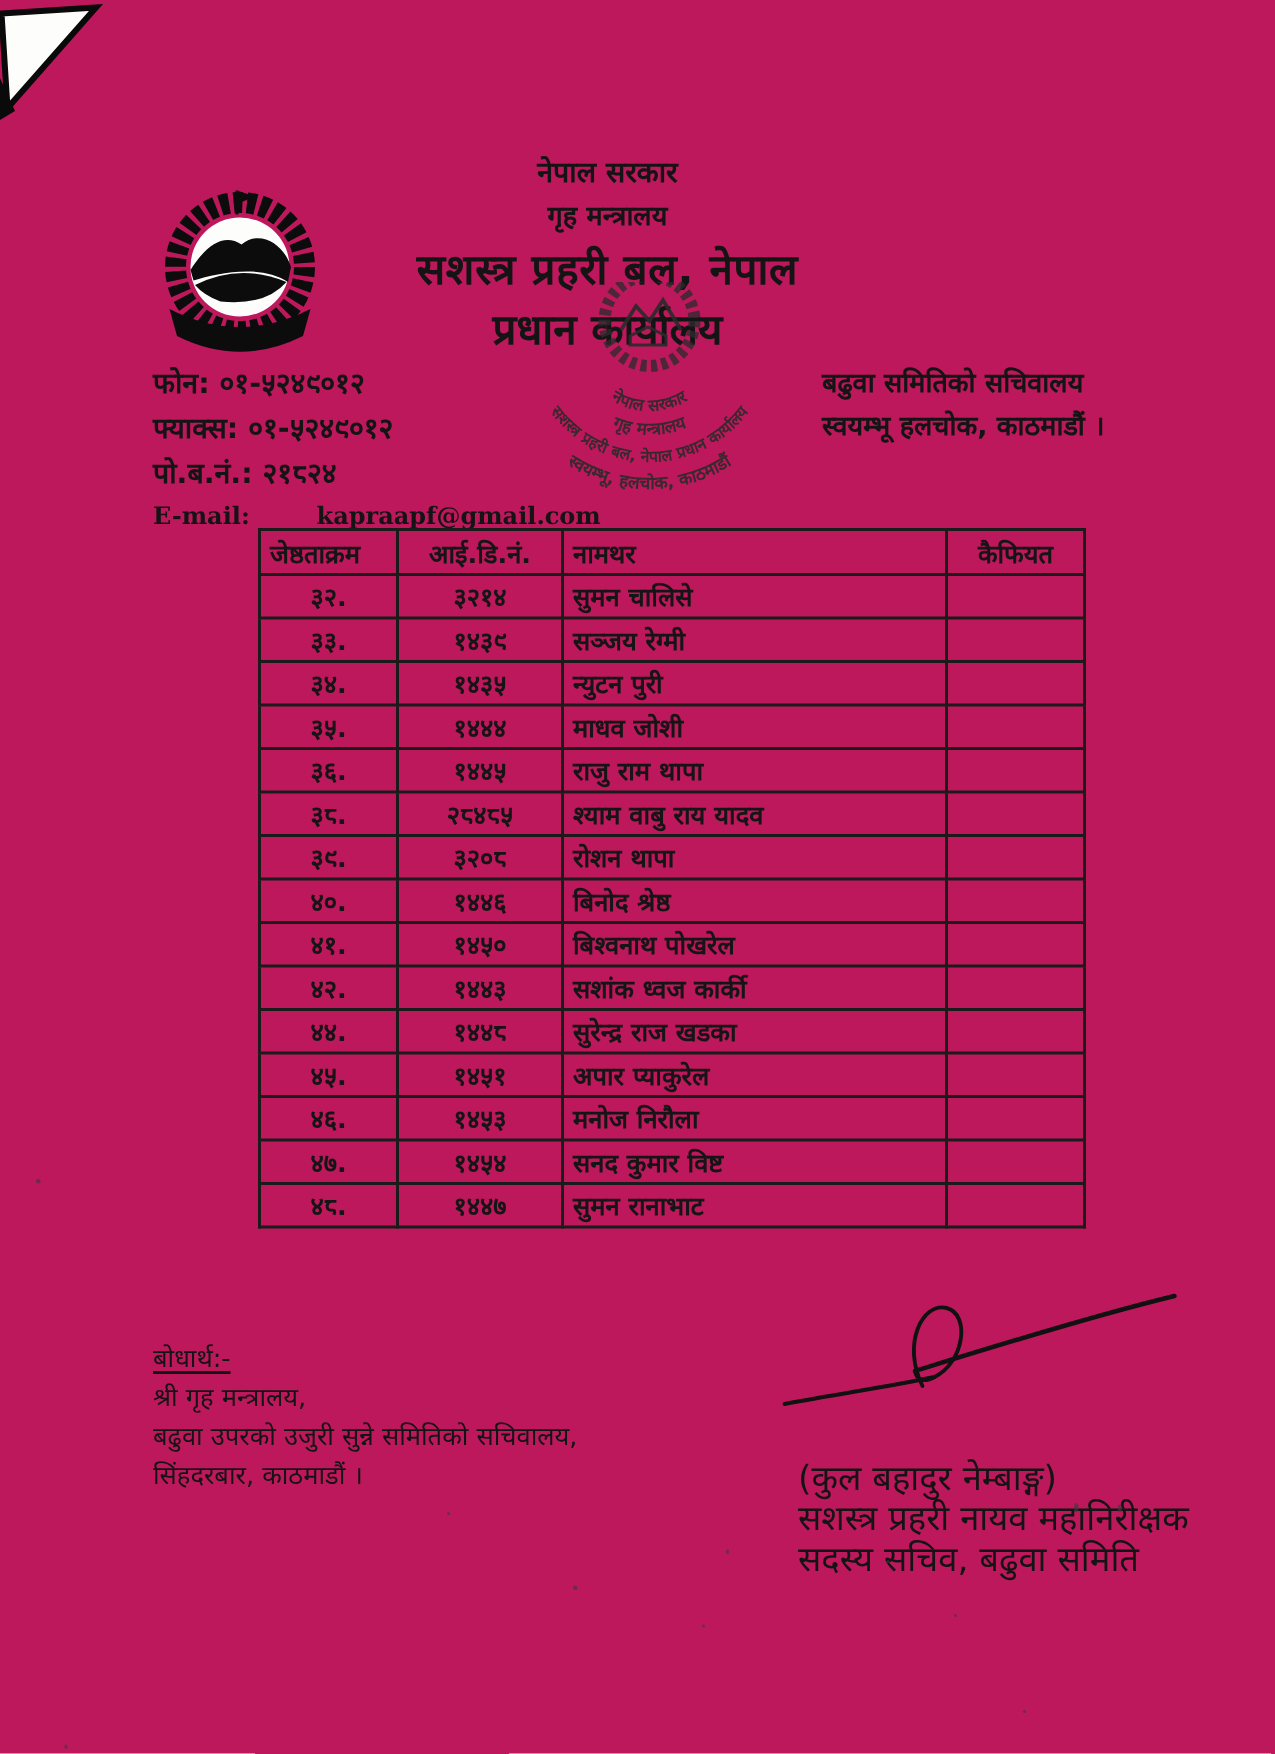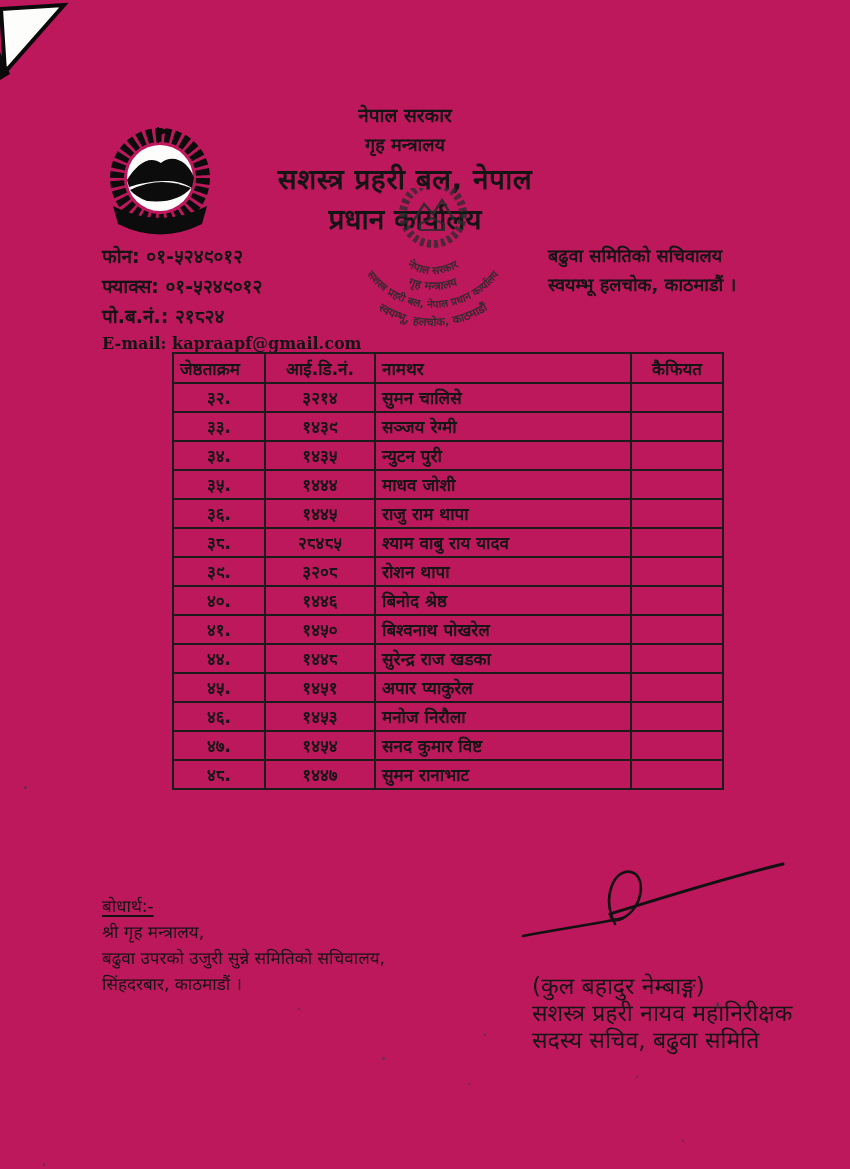--- a/index.html
+++ b/index.html
@@ -12,21 +12,21 @@
   .abs{position:absolute;}
   
   .head-stack{left:205px;top:104px;width:400px;text-align:center;line-height:1.25;}
   .head-l1{font-size:19px;font-weight:700;}
   .head-l2{font-size:18px;font-weight:700;margin-top:6px;}
   .head-l3{font-size:28px;font-weight:700;margin-top:6px;letter-spacing:.5px;}
   .head-l4{font-size:28px;font-weight:700;margin-top:5px;}
   
   .contact{left:102px;top:241px;font-size:19px;font-weight:700;line-height:30px;white-space:nowrap;}
   .email-line{font-family:"DejaVu Serif","Liberation Serif",serif;font-size:16px;line-height:26px;}
-  .email-addr{text-underline-offset:3px;text-decoration-thickness:2px;}
+  .email-addr{text-underline-offset:3px;text-decoration-thickness:2px;margin-left:39px;}
   
   .secretariat{left:548px;top:241px;font-size:18px;font-weight:700;line-height:29px;white-space:nowrap;}
   
   table.roster{position:absolute;left:172px;top:352px;width:550px;border-collapse:collapse;table-layout:fixed;}
   table.roster th,table.roster td{
     border:2px solid #1b1b1b;font-weight:700;font-size:17px;color:#151515;
     padding:0 6px;height:27px;overflow:hidden;white-space:nowrap;
   }
   table.roster th{height:28px;font-size:17px;}
   .c-center{text-align:center;border-radius:12px;}
@@ -171,20 +171,26 @@
           <td class="c-left">बिनोद श्रेष्ठ</td>
           <td class="c-center"></td>
         </tr>
         <tr>
           <td class="c-center">४१.</td>
           <td class="c-center">१४५०</td>
           <td class="c-left">बिश्वनाथ पोखरेल</td>
           <td class="c-center"></td>
         </tr>
         <tr>
+          <td class="c-center">४२.</td>
+          <td class="c-center">१४४३</td>
+          <td class="c-left">सशांक ध्वज कार्की</td>
+          <td class="c-center"></td>
+        </tr>
+        <tr>
           <td class="c-center">४४.</td>
           <td class="c-center">१४४८</td>
           <td class="c-left">सुरेन्द्र राज खडका</td>
           <td class="c-center"></td>
         </tr>
         <tr>
           <td class="c-center">४५.</td>
           <td class="c-center">१४५१</td>
           <td class="c-left">अपार प्याकुरेल</td>
           <td class="c-center"></td>

